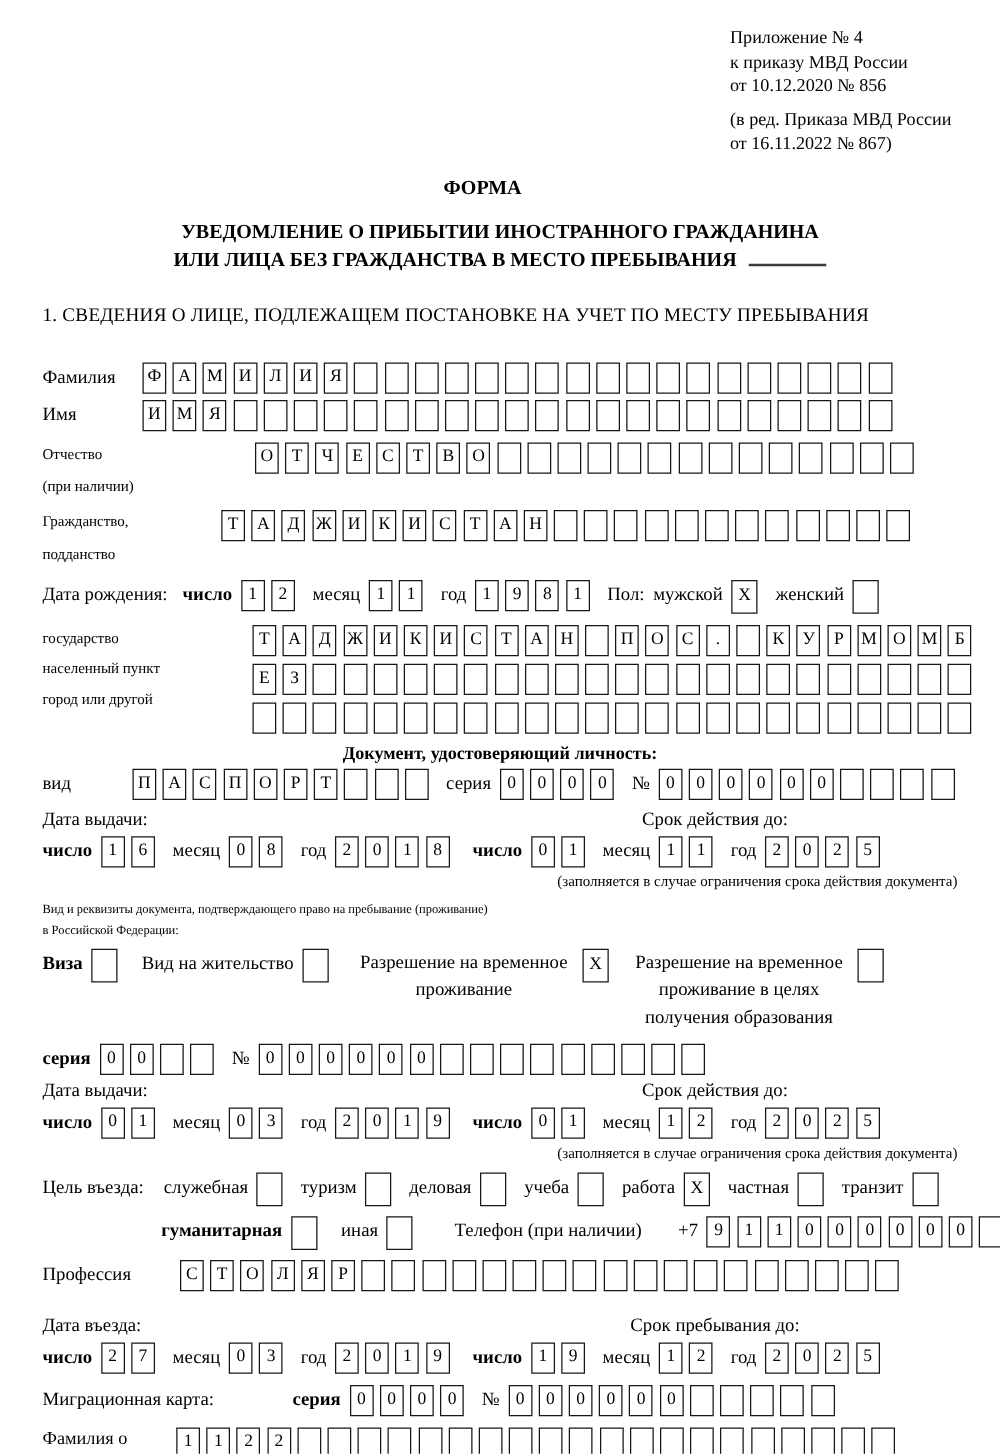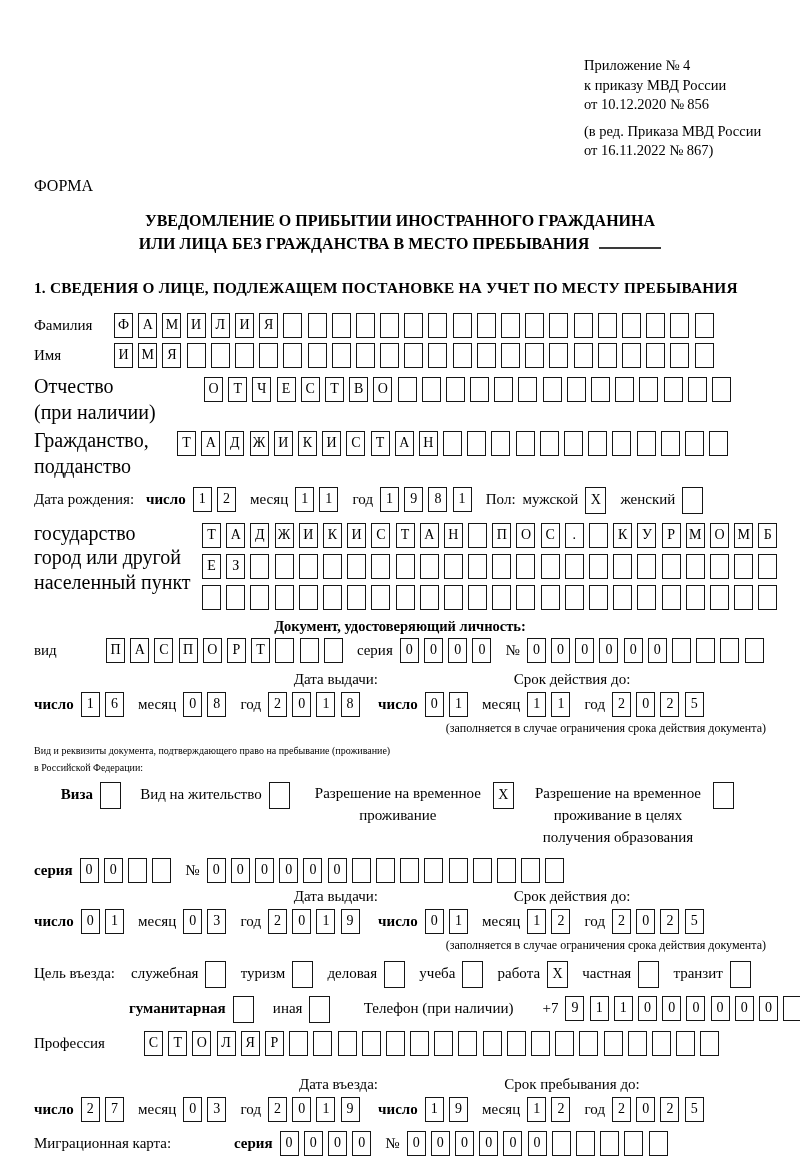--- a/index.html
+++ b/index.html
@@ -1,47 +1,47 @@
 <!DOCTYPE html>
 <html><head>
 <meta charset="utf-8">
 <style>
   html,body{margin:0;padding:0;background:#fff;}
   body{width:800px;height:1163px;overflow:hidden;color:#000;
        font-family:"Liberation Serif", serif;-webkit-font-smoothing:antialiased;}
-  .page{box-sizing:border-box;width:800px;height:1163px;padding:56px 34px 0 34px;}
+  .page{box-sizing:border-box;width:800px;height:1163px;padding:21px 34px 0 34px;}
 
   .refblock{margin-left:550px;font-size:14.5px;line-height:19.5px;}
   .refblock .g{margin-top:7px;}
-  .forma{text-align:left;font-weight:normal;font-size:16px;margin:16px 28px 0 0;}
+  .forma{text-align:center;font-weight:bold;font-size:16px;margin:16px 28px 0 0;}
   .title{text-align:center;font-weight:bold;font-size:16px;margin-top:14px;line-height:23px;}
   .blank{display:inline-block;width:62px;height:13px;border-bottom:2.5px solid #3a3a3a;margin-left:10px;}
-  .sec{font-weight:bold;font-size:15.3px;margin-top:24px;letter-spacing:0.2px;}
+  .sec{font-weight:normal;font-size:15.3px;margin-top:24px;letter-spacing:0.2px;}
 
   .frow{display:flex;align-items:flex-start;margin-top:5px;}
   .lbl{font-size:15px;flex:0 0 auto;padding-top:4px;}
-  .mlbl{font-size:20px;line-height:26px;flex:0 0 auto;}
+  .mlbl{font-size:12px;line-height:26px;flex:0 0 auto;}
   .sl{font-size:15px;flex:0 0 auto;margin:4px 7px 0 9px;}
   .sl.first{margin-left:0;font-weight:bold;}
   .cells{display:flex;flex:0 0 auto;}
   .cell{box-sizing:content-box;width:17px;height:23px;border:1.6px solid #161616;margin-right:5.2px;
         display:flex;align-items:center;justify-content:center;font-size:14px;background:#fff;}
   .cb .cell{width:19px;height:25px;}
   .rows .cells{margin-bottom:6px;}
 
   .dhead{display:flex;font-size:15px;margin-top:8px;}
-  .dh1{flex:0 0 47%;text-align:right;}
+  .dh1{flex:0 0 47%;text-align:left;}
   .dh2{flex:1;text-align:center;}
   .dateline{display:flex;align-items:flex-start;margin-top:4px;}
   .dgroup{display:flex;align-items:flex-start;}
   .dg-left{flex:0 0 47%;}
   .note{font-size:12px;text-align:right;margin-top:4px;}
 
   .plain{font-size:10px;margin-top:9px;}
-  .optrow{display:flex;align-items:flex-start;margin-top:9px;justify-content:center;}
+  .optrow{display:flex;align-items:flex-start;margin-top:9px;}
   .optlbl{font-size:15px;text-align:center;line-height:22px;flex:0 0 auto;}
 </style>
 </head>
 <body>
 
 <div class="page">
 
   <div class="refblock">
     <div>Приложение № 4</div>
     <div>к приказу МВД России</div>
@@ -54,21 +54,21 @@
 
   <div class="title">
     <div>УВЕДОМЛЕНИЕ О ПРИБЫТИИ ИНОСТРАННОГО ГРАЖДАНИНА</div>
     <div>
       <span>ИЛИ ЛИЦА БЕЗ ГРАЖДАНСТВА В МЕСТО ПРЕБЫВАНИЯ</span><span class="blank"></span>
     </div>
   </div>
 
   <div class="sec">1. СВЕДЕНИЯ О ЛИЦЕ, ПОДЛЕЖАЩЕМ ПОСТАНОВКЕ НА УЧЕТ ПО МЕСТУ ПРЕБЫВАНИЯ</div>
 
-  <div class="frow" style="margin-top:16px">
+  <div class="frow" style="margin-top:28px">
     <span class="lbl" style="width:80px">Фамилия</span>
     <div class="cells">
         <span class="cell">Ф</span>
         <span class="cell">А</span>
         <span class="cell">М</span>
         <span class="cell">И</span>
         <span class="cell">Л</span>
         <span class="cell">И</span>
         <span class="cell">Я</span>
         <span class="cell"></span>
@@ -212,22 +212,22 @@
       </div>
     <span class="sl">женский</span>
     <div class="cells cb">
         <span class="cell"></span>
       </div>
   </div>
 
   <div class="frow" style="margin-top:7px">
     <div class="mlbl" style="width:168px;line-height:24.5px">
       <div>государство</div>
+      <div>населенный пункт</div>
       <div>город или другой</div>
-      <div>населенный пункт</div>
     </div>
     <div class="rows" style="margin-top:2px">
       <div class="cells">
           <span class="cell">Т</span>
           <span class="cell">А</span>
           <span class="cell">Д</span>
           <span class="cell">Ж</span>
           <span class="cell">И</span>
           <span class="cell">К</span>
           <span class="cell">И</span>

